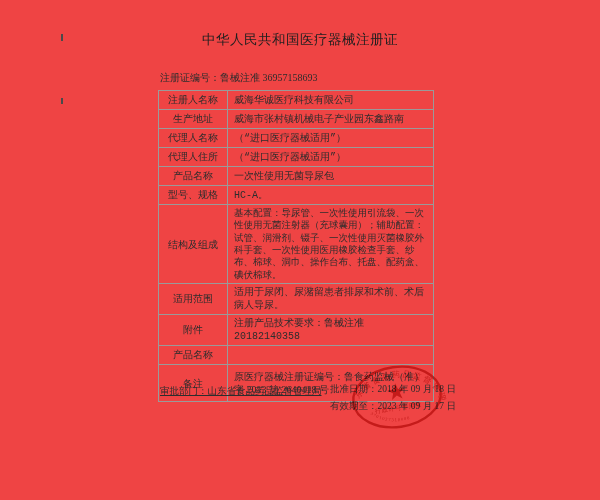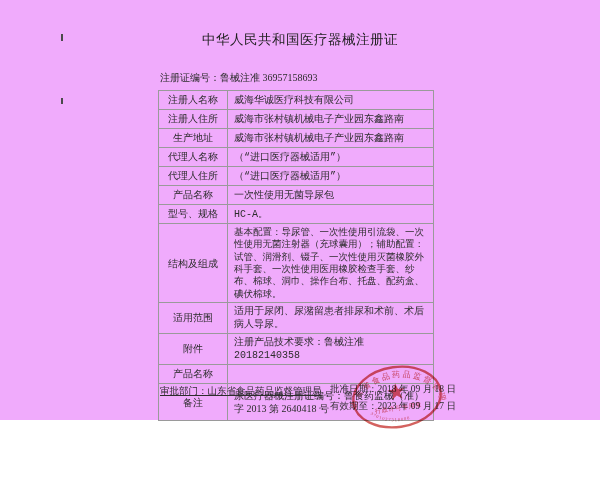--- a/index.html
+++ b/index.html
@@ -1,20 +1,20 @@
 <!DOCTYPE html>
 <html><head>
 <meta charset="utf-8">
 <style>
   html,body{margin:0;padding:0;}
   body{
     width:600px;height:500px;background:#ffffff;overflow:hidden;
     font-family:"Liberation Serif","DejaVu Serif",serif;
   }
-  .doc{position:relative;width:600px;height:420px;background:#f0abfc;}
+  .doc{position:relative;width:600px;height:500px;background:#ef4444;}
   .title{
     position:absolute;top:31px;left:0;width:600px;text-align:center;
     font-size:13.5px;letter-spacing:.5px;color:#1f1f1f;font-weight:500;
   }
   .regno{
     position:absolute;top:71px;left:160px;font-size:10px;color:#2d2d2d;
   }
   table.cert{
     position:absolute;top:90px;left:158px;width:276px;
     border-collapse:collapse;table-layout:fixed;
@@ -53,24 +53,20 @@
 
   <div class="title">中华人民共和国医疗器械注册证</div>
 
   <div class="regno">注册证编号：鲁械注准 36957158693</div>
 
   <table class="cert">
     <tbody>
       <tr class="r-single">
         <td class="lbl">注册人名称</td>
         <td>威海华诚医疗科技有限公司</td>
-      </tr>
-      <tr class="r-single">
-        <td class="lbl">注册人住所</td>
-        <td>威海市张村镇机械电子产业园东鑫路南</td>
       </tr>
       <tr class="r-single">
         <td class="lbl">生产地址</td>
         <td>威海市张村镇机械电子产业园东鑫路南</td>
       </tr>
       <tr class="r-single">
         <td class="lbl">代理人名称</td>
         <td>（“进口医疗器械适用”）</td>
       </tr>
       <tr class="r-single">

